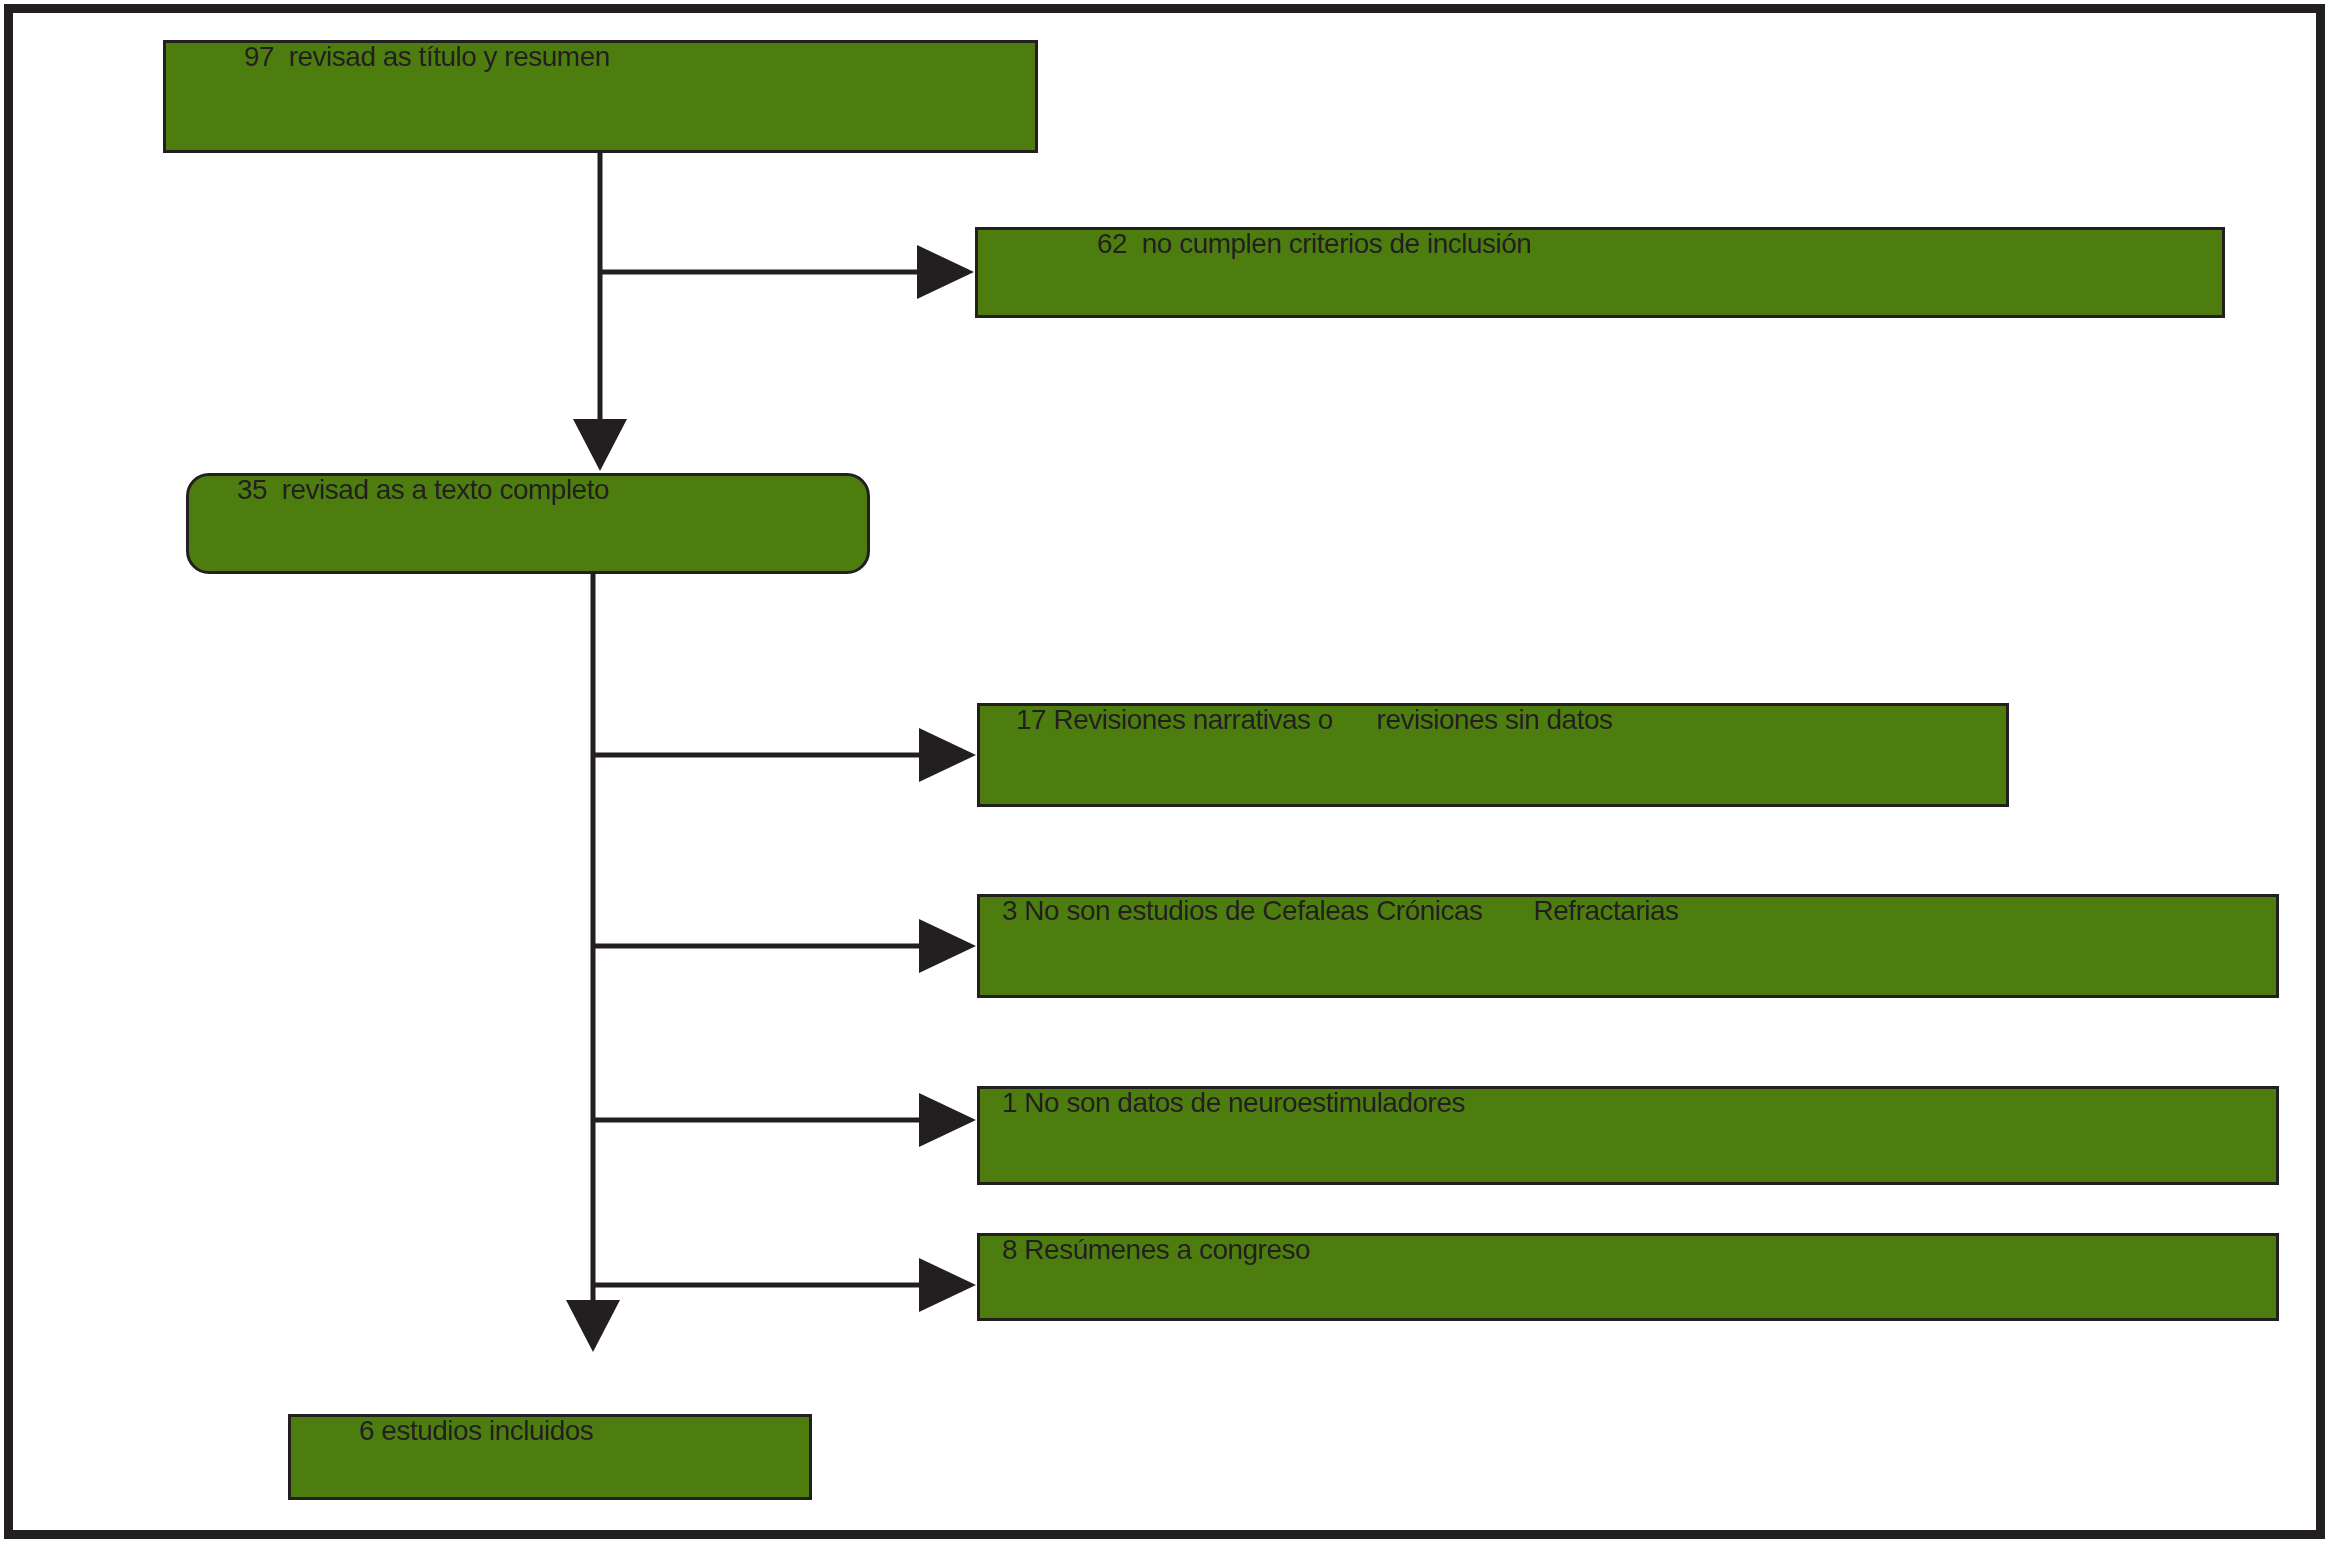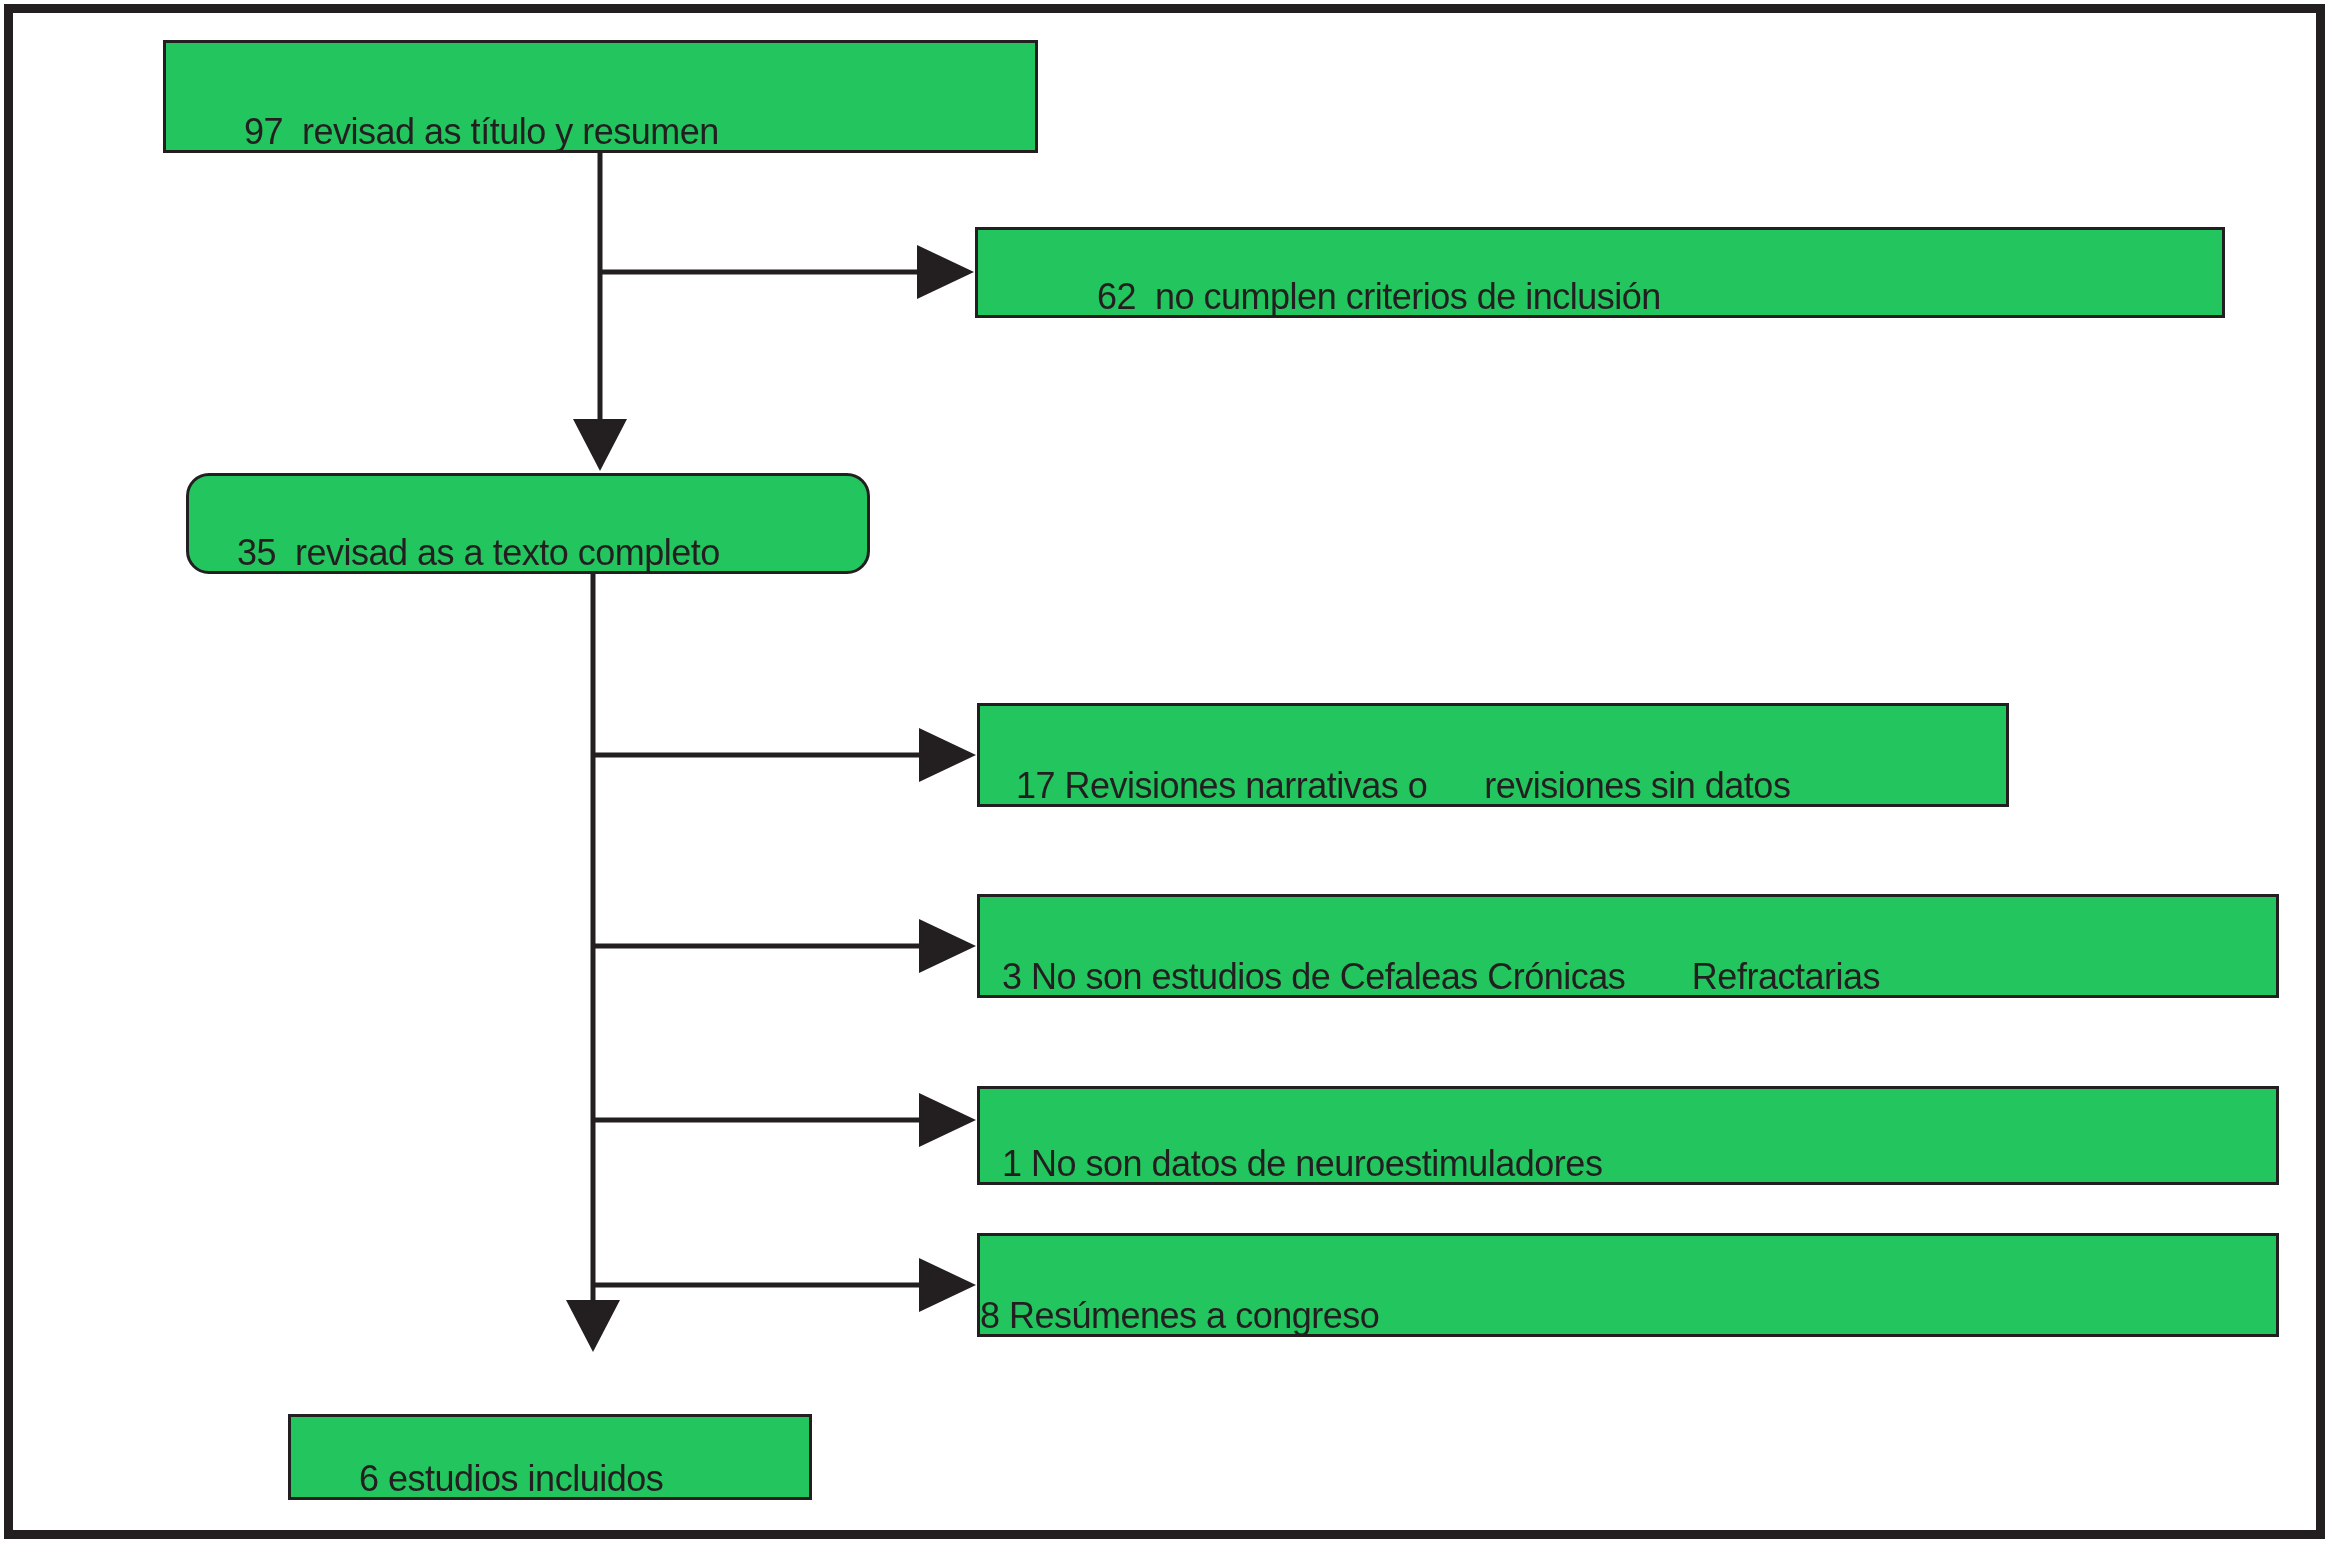--- a/index.html
+++ b/index.html
@@ -36,36 +36,36 @@
     stroke: #231f20;
     stroke-width: 5;
   }
   .connectors polygon {
     fill: #231f20;
     stroke: none;
   }
   .node {
     position: absolute;
     box-sizing: border-box;
-    background: #22c55e;
+    background: #4d7c0f;
     border: 3px solid #231f20;
     display: flex;
-    align-items: flex-end;
-    font-size: 36px;
+    align-items: flex-start;
+    font-size: 28px;
     line-height: 1;
     letter-spacing: -0.5px;
     white-space: pre;
   }
   #n-screened           { left: 163px;  top: 40px;   width: 875px;  height: 113px; padding-left: 78px; }
   #n-excluded-title     { left: 975px;  top: 227px;  width: 1250px; height: 91px;  padding-left: 119px; }
   #n-fulltext           { left: 186px;  top: 473px;  width: 684px;  height: 101px; padding-left: 48px; border-radius: 23px; }
   #n-excluded-narrative { left: 977px;  top: 703px;  width: 1032px; height: 104px; padding-left: 36px; }
   #n-excluded-notcch    { left: 977px;  top: 894px;  width: 1302px; height: 104px; padding-left: 22px; }
   #n-excluded-notneuro  { left: 977px;  top: 1071px; width: 1302px; height: 99px;  padding-left: 22px; margin-top: 15px; }
-  #n-excluded-congress  { left: 977px;  top: 1233px; width: 1302px; height: 104px; }
+  #n-excluded-congress  { left: 977px;  top: 1233px; width: 1302px; height: 88px; padding-left: 22px; }
   #n-included           { left: 288px;  top: 1414px; width: 524px;  height: 86px;  padding-left: 68px; }
 </style>
 </head>
 <body>
 
 <div class="canvas">
 
   <div class="frame"></div>
 
   <svg class="connectors" viewBox="0 0 2338 1552" xmlns="http://www.w3.org/2000/svg">

